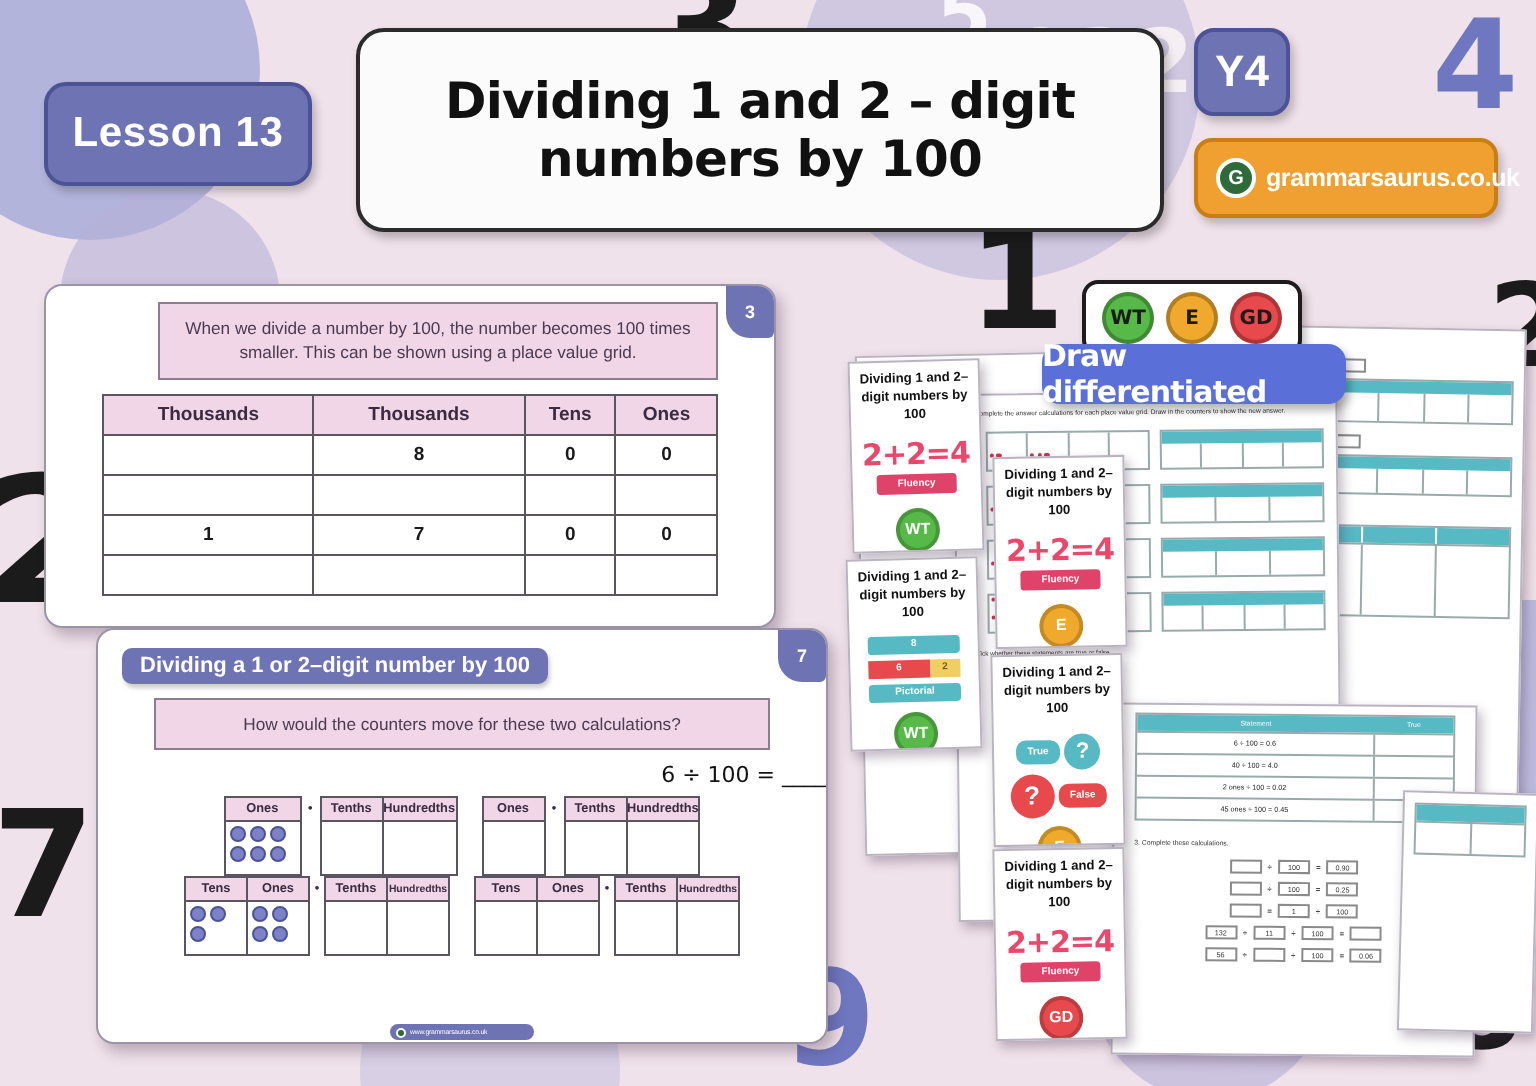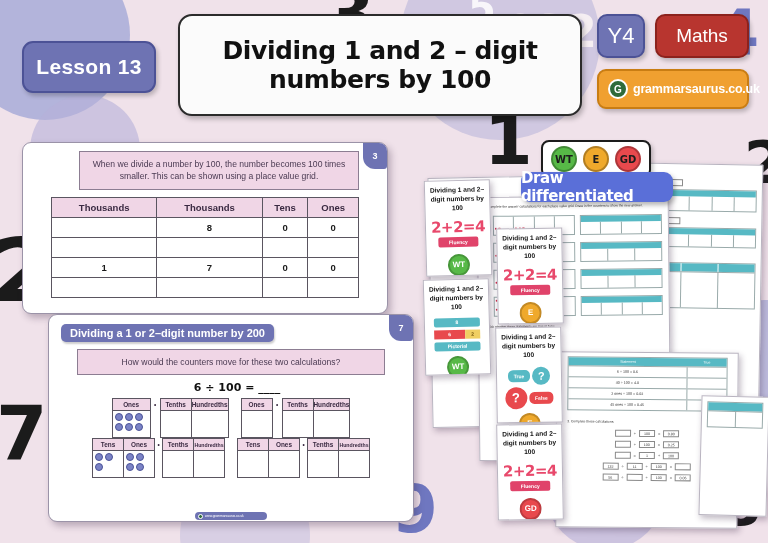--- a/index.html
+++ b/index.html
@@ -49,21 +49,21 @@
     color:#111; font-size:25px; font-weight:800;
     font-family:"DejaVu Sans", sans-serif;
     letter-spacing:-.4px; line-height:1.16; text-align:center;
     white-space:nowrap;
   }
 
   .hdr-badge {
     position:absolute;
     border-radius:10px;
     display:flex; align-items:center; justify-content:center;
-    color:#fff; font-weight:400;
+    color:#fff; font-weight:700;
     box-shadow:2px 3px 4px rgba(0,0,0,.22);
   }
   #year-badge {
     left:597px; top:14px; width:48px; height:44px;
     background:#6e73b3; border:2px solid #4c5296;
     font-size:22px;
   }
   #subject-badge {
     left:655px; top:14px; width:94px; height:44px;
     background:#b8352f; border:2px solid #8c221d;
@@ -131,21 +131,21 @@
     font-size:9.5px;
     color:#1a1a1a;
   }
   .pv-table th {
     background:#f0d6e6; font-weight:700;
     height:20px; color:#3a2a42;
   }
   .pv-table td { height:20px; font-weight:700; }
 
   .calc-line {
-    text-align:center; font-size:11px; font-weight:700;
+    text-align:right; font-size:11px; font-weight:400;
     color:#111; margin:6px 0 4px;
     font-family:"DejaVu Sans", sans-serif;
     padding-left:12px;
   }
   .grid-pair { display:flex; gap:12px; justify-content:center; }
   .mini-table { border-collapse:collapse; }
   .mini-table th {
     background:#f0d6e6; border:1px solid #5a5560;
     font-size:6.4px; font-weight:700; color:#3a2a42;
     padding:2px 0; min-width:31px;
@@ -305,23 +305,20 @@
 
   <div id="title-card">
     <div class="tline">Dividing 1 and 2 – digit</div>
     <div class="tline">numbers by 100</div>
   </div>
 
   <div class="hdr-badge" id="year-badge">
     <span>Y4</span>
   </div>
 
-  <div class="hdr-badge" id="subject-badge">
-    <span>Maths</span>
-  </div>
 
   <div id="brand-badge">
     <div id="brand-logo">
       <span>G</span>
     </div>
     <div id="brand-text">grammarsaurus.co.uk</div>
   </div>
 </div>
 
 <div>
@@ -659,21 +656,21 @@
         <td></td>
       </tr>
     </tbody>
       </table>
   </div>
 </div>
 
 <div class="slide" style="left:48px;top:314px;width:366px;height:208px;">
   <div class="slide-num">7</div>
   <div style="padding:8px 12px 0;">
-    <div class="slide-title">Dividing a 1 or 2–digit number by 200</div>
+    <div class="slide-title">Dividing a 1 or 2–digit number by 100</div>
   </div>
   <div style="padding:7px 28px 0;">
     <div class="info-box">How would the counters move for these two calculations?</div>
   </div>
 
   <div class="calc-line">6 ÷ 100 = ____</div>
 
   <div class="grid-pair">
     <table class="mini-table">
       <tbody>

